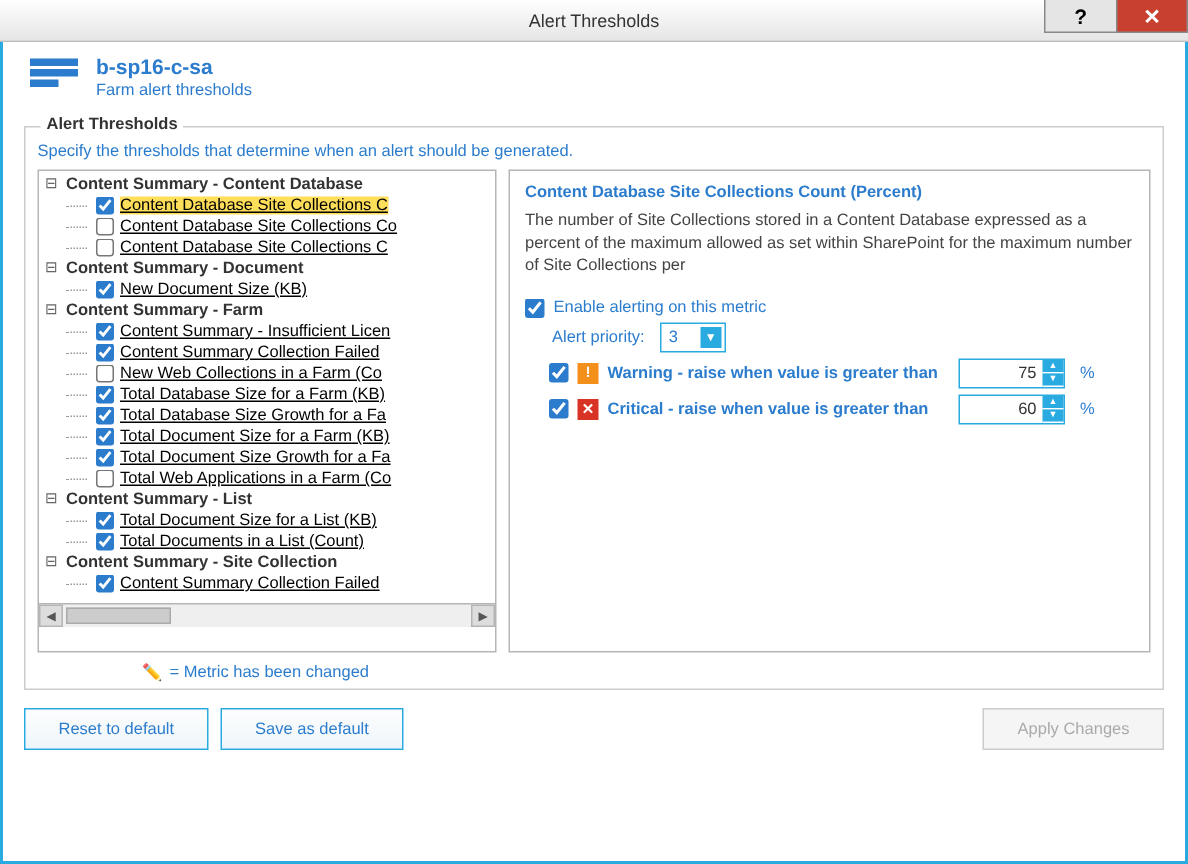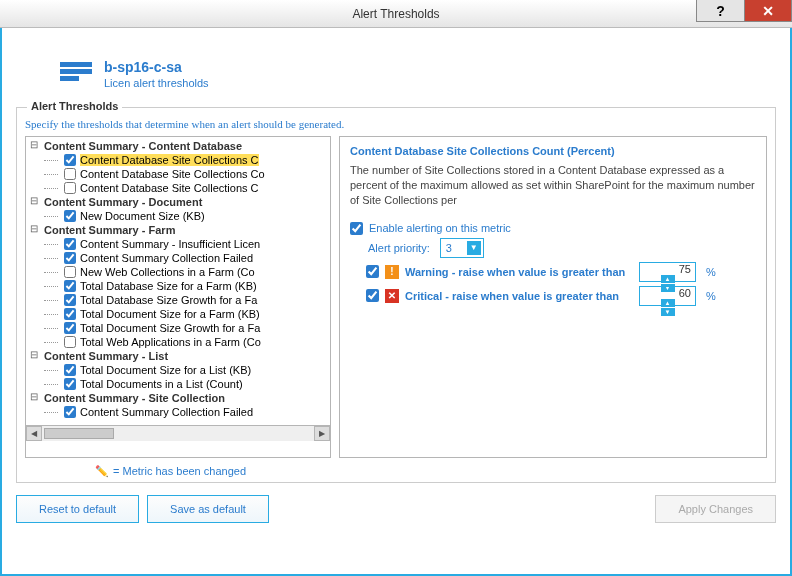--- a/index.html
+++ b/index.html
@@ -10,40 +10,40 @@
 .titlebar-text { font-size: 12px; color: #333; }
 .titlebar-btns { position: absolute; right: 0; top: 0; display: flex; height: 100%; }
 .titlebar-btn { width: 48px; height: 22px; display: flex; align-items: center; justify-content: center; font-size: 14px; font-weight: bold; border: 1px solid #888; border-top: none; }
 .help-btn { background: #e5e5e5; border-right: none; }
 .close-btn { background: #c8402f; color: #fff; }
 
 
 .body-frame { border: 2px solid #29abe2; border-top: none; height: 548px; padding: 0; position: relative; }
 
 
-.header { padding: 31px 18px 10px 18px; display: flex; gap: 12px; align-items: flex-start; margin-left: 40px; }
+.header { padding: 8px 18px 10px 18px; display: flex; gap: 12px; align-items: flex-start; }
 .header-icon { width: 32px; height: 22px; display: flex; flex-direction: column; gap: 2px; padding-top: 3px; }
 .header-icon-bar { height: 5px; background: #2b7ccd; }
 .header-icon-bar.small { width: 60%; }
 .header-title { color: #2b7ccd; font-size: 14px; font-weight: bold; }
 .header-sub { color: #2b7ccd; font-size: 11px; margin-top: 2px; }
 
 
 .groupbox { margin: 8px 14px 0 14px; border: 1px solid #ccc; padding: 0 8px 8px 8px; position: relative; height: 376px; }
 .grouplegend { position: absolute; top: -8px; left: 10px; background: #fff; padding: 0 4px; font-weight: bold; color: #333; }
-.groupnote { margin: 10px 0 6px 0; color: #2b7ccd; font-family: Liberation Serif, serif; }
+.groupnote { margin: 10px 0 6px 0; color: #2b7ccd; }
 
 .two-col { display: flex; gap: 8px; height: 322px; }
 
 
 .tree-wrap { width: 306px; border: 1px solid #b5b5b5; padding: 2px 0 16px 0; overflow: hidden; display: flex; flex-direction: column; background: #fff; }
 .tree { flex: 1; overflow: hidden; padding-left: 4px; }
 .tree-group { font-weight: bold; color: #333; padding: 1px 0 1px 14px; position: relative; white-space: nowrap; }
 .tree-group::before { content: "⊟"; position: absolute; left: 0; top: 0; font-weight: normal; color: #666; font-size: 10px; }
-.tree-item { padding: 1px 0 1px 34px; white-space: nowrap; overflow: hidden; display: flex; align-items: center; gap: 4px; position: relative; }
+.tree-item { padding: 1px 0 1px 34px; white-space: nowrap; overflow: hidden; display: flex; align-items: center; gap: 4px; position: relative; text-decoration: underline; }
 .tree-item::before { content: ""; position: absolute; left: 14px; top: 50%; width: 14px; border-top: 1px dotted #999; }
 .tree-item input[type=checkbox] { width: 12px; height: 12px; accent-color: #2b7ccd; }
 .tree-item.selected span { background: #ffde5a; }
 .tree-scroll { height: 16px; border-top: 1px solid #b5b5b5; background: #efefef; display: flex; align-items: center; }
 .tree-scroll-btn { width: 16px; height: 100%; border: 1px solid #b5b5b5; background: #ddd; display: flex; align-items: center; justify-content: center; font-size: 8px; color: #555; }
 .tree-scroll-track { flex: 1; position: relative; height: 100%; }
 .tree-scroll-thumb { position: absolute; left: 2px; top: 2px; width: 70px; height: 11px; background: #ccc; border: 1px solid #aaa; }
 
 
 .detail { flex: 1; border: 1px solid #b5b5b5; padding: 8px 10px; color: #2b7ccd; }
@@ -51,21 +51,21 @@
 .detail-desc { color: #444; margin-bottom: 14px; line-height: 1.35; }
 .detail-row { display: flex; align-items: center; gap: 6px; margin: 3px 0; }
 .detail-row input[type=checkbox] { width: 13px; height: 13px; accent-color: #2b7ccd; }
 .priority-sel { border: 1px solid #29abe2; background: #fff; width: 44px; height: 20px; display: flex; align-items: center; justify-content: space-between; padding: 0 2px 0 5px; margin-left: 4px;}
 .priority-sel .arrow { width: 14px; height: 14px; background: #29abe2; color: #fff; display: flex; align-items: center; justify-content: center; font-size: 8px; }
 .thresh-row { display: flex; align-items: center; gap: 6px; margin: 4px 0 4px 16px; }
 .thresh-row input[type=checkbox] { width: 13px; height: 13px; accent-color: #2b7ccd; }
 .warn-icon { width: 14px; height: 14px; background: #f39019; display: flex; align-items: center; justify-content: center; color: #fff; font-weight: bold; font-size: 10px; }
 .crit-icon { width: 14px; height: 14px; background: #d83324; display: flex; align-items: center; justify-content: center; color: #fff; font-weight: bold; font-size: 10px; }
 .thresh-label { flex: 0 0 228px; font-weight: bold; }
-.thresh-input { display: flex; align-items: center; border: 1px solid #29abe2; height: 20px; flex-direction: column; }
+.thresh-input { display: flex; align-items: center; border: 1px solid #29abe2; height: 20px; }
 .thresh-val { width: 55px; text-align: right; padding: 0 4px; color: #333; }
 .spinners { display: flex; flex-direction: column; }
 .spin { width: 14px; height: 9px; background: #29abe2; color: #fff; display: flex; align-items: center; justify-content: center; font-size: 6px; line-height: 1; border-bottom: 1px solid #fff;}
 .unit { margin-left: 4px; color: #2b7ccd; }
 
 
 .legend-note { margin-top: 6px; color: #2b7ccd; display: flex; align-items: center; gap: 4px; padding-left: 70px; }
 .legend-note .pencil { width: 14px; height: 14px; display: flex; align-items: center; justify-content: center; }
 
 
@@ -88,21 +88,21 @@
 <div class="body-frame">
 
   <div class="header">
     <div class="header-icon">
       <div class="header-icon-bar"></div>
       <div class="header-icon-bar"></div>
       <div class="header-icon-bar small"></div>
     </div>
     <div>
       <div class="header-title">b-sp16-c-sa</div>
-      <div class="header-sub">Licen alert thresholds</div>
+      <div class="header-sub">Farm alert thresholds</div>
     </div>
   </div>
 
   <div class="groupbox">
     <div class="grouplegend">Alert Thresholds</div>
     <div class="groupnote">Specify the thresholds that determine when an alert should be generated.</div>
 
     <div class="two-col">
 
       <div class="tree-wrap">

